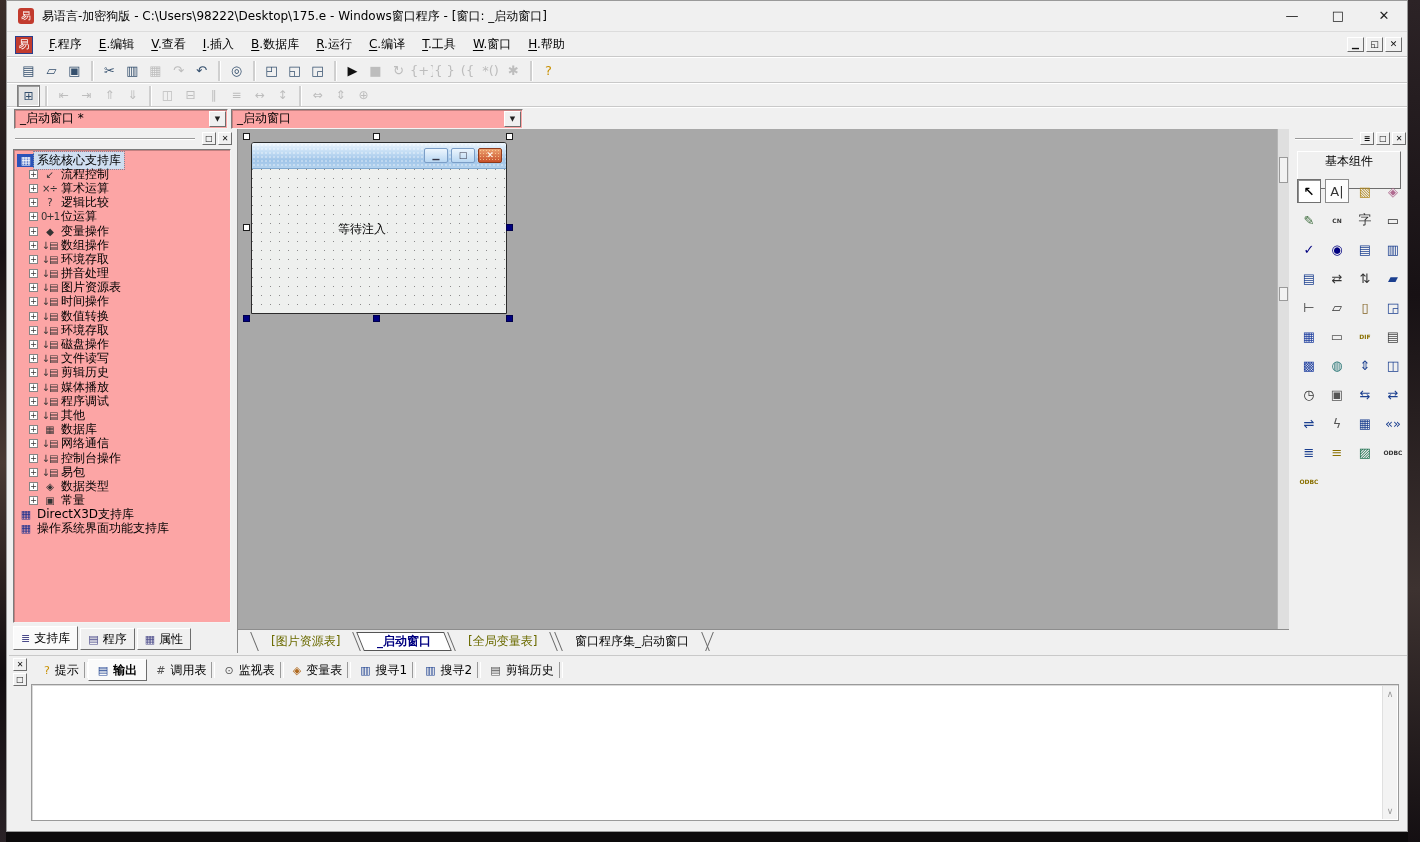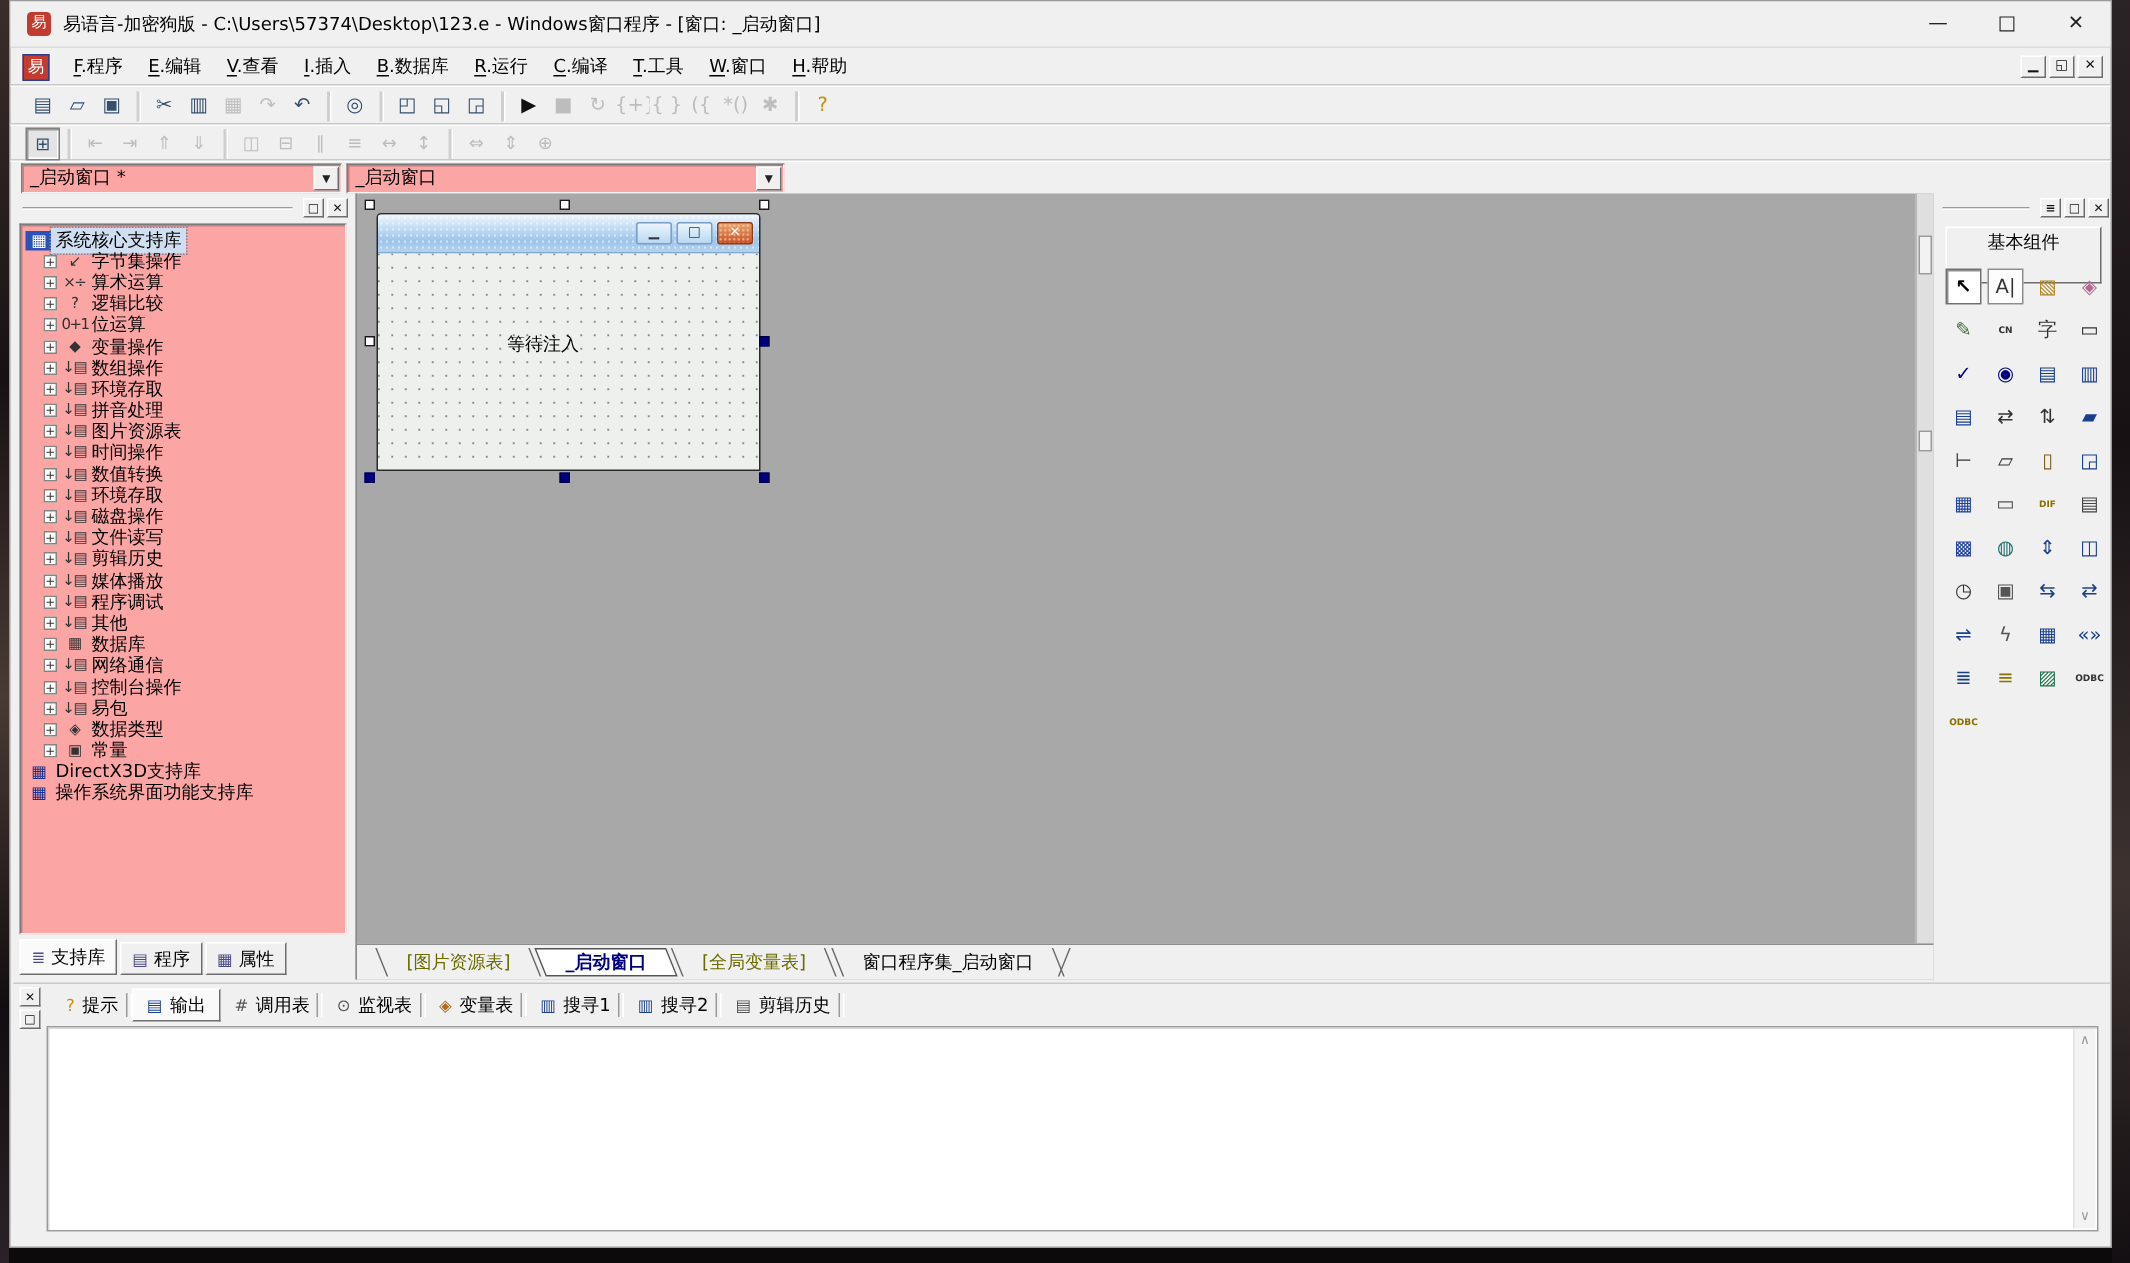--- a/index.html
+++ b/index.html
@@ -124,21 +124,21 @@
 <body style="--accent: #000080; --workspace: #a8a8a8; --chrome: #f0f0f0; --res-tab: #6b6b00; --close-btn: #c8502a;">
 
 <div class="desk-left"></div>
 <div class="desk-right"></div>
 <div class="desk-bottom"></div>
 
 <div class="app">
 
   <div class="titlebar">
     <div class="title-logo">易</div>
-    <div class="title-text">易语言-加密狗版 - C:\Users\57374\Desktop\123.e - Windows窗口程序 - [窗口: _启动窗口]</div>
+    <div class="title-text">易语言-加密狗版 - C:\Users\98222\Desktop\175.e - Windows窗口程序 - [窗口: _启动窗口]</div>
     <div class="win-ctls" id="win-ctls">
         <span class="win-ctl">—</span>
         <span class="win-ctl">□</span>
         <span class="win-ctl">✕</span>
       </div>
   </div>
 
   <div class="menubar">
     <div class="menu-logo">易</div>
     <div id="menu-items" style="display:flex">
@@ -228,21 +228,21 @@
         </div>
     </div>
     <div class="lib-tree sunkenf" id="library-tree">
         <div class="tree-row" style="padding-left: 2px;">
           <span class="tree-ico lib" style="background: rgb(42, 82, 184); color: rgb(255, 255, 255);">▦</span>
           <span class="tree-label selected">系统核心支持库</span>
         </div>
         <div class="tree-row" style="padding-left: 14px;">
           <span class="expander">+</span>
           <span class="tree-ico">↙</span>
-          <span class="tree-label">字节集操作</span>
+          <span class="tree-label">流程控制</span>
         </div>
         <div class="tree-row" style="padding-left: 14px;">
           <span class="expander">+</span>
           <span class="tree-ico">×÷</span>
           <span class="tree-label">算术运算</span>
         </div>
         <div class="tree-row" style="padding-left: 14px;">
           <span class="expander">+</span>
           <span class="tree-ico">?</span>
           <span class="tree-label">逻辑比较</span>
@@ -565,21 +565,21 @@
         <span class="panel-btn raised">✕</span>
         <span class="panel-btn raised">□</span>
       </div>
     <div class="bp-tabs" id="output-tabs">
         <div class="otab">
           <span class="otab-ico" style="color: rgb(200, 144, 0);">?</span>
           <span>提示</span>
         </div>
         <div class="otab active">
           <span class="otab-ico" style="color: rgb(27, 63, 143);">▤</span>
-          <span style="font-weight: normal;">输出</span>
+          <span style="font-weight: bold;">输出</span>
         </div>
         <div class="otab">
           <span class="otab-ico" style="color: rgb(85, 85, 85);">#</span>
           <span>调用表</span>
         </div>
         <div class="otab">
           <span class="otab-ico" style="color: rgb(85, 85, 85);">⊙</span>
           <span>监视表</span>
         </div>
         <div class="otab">

